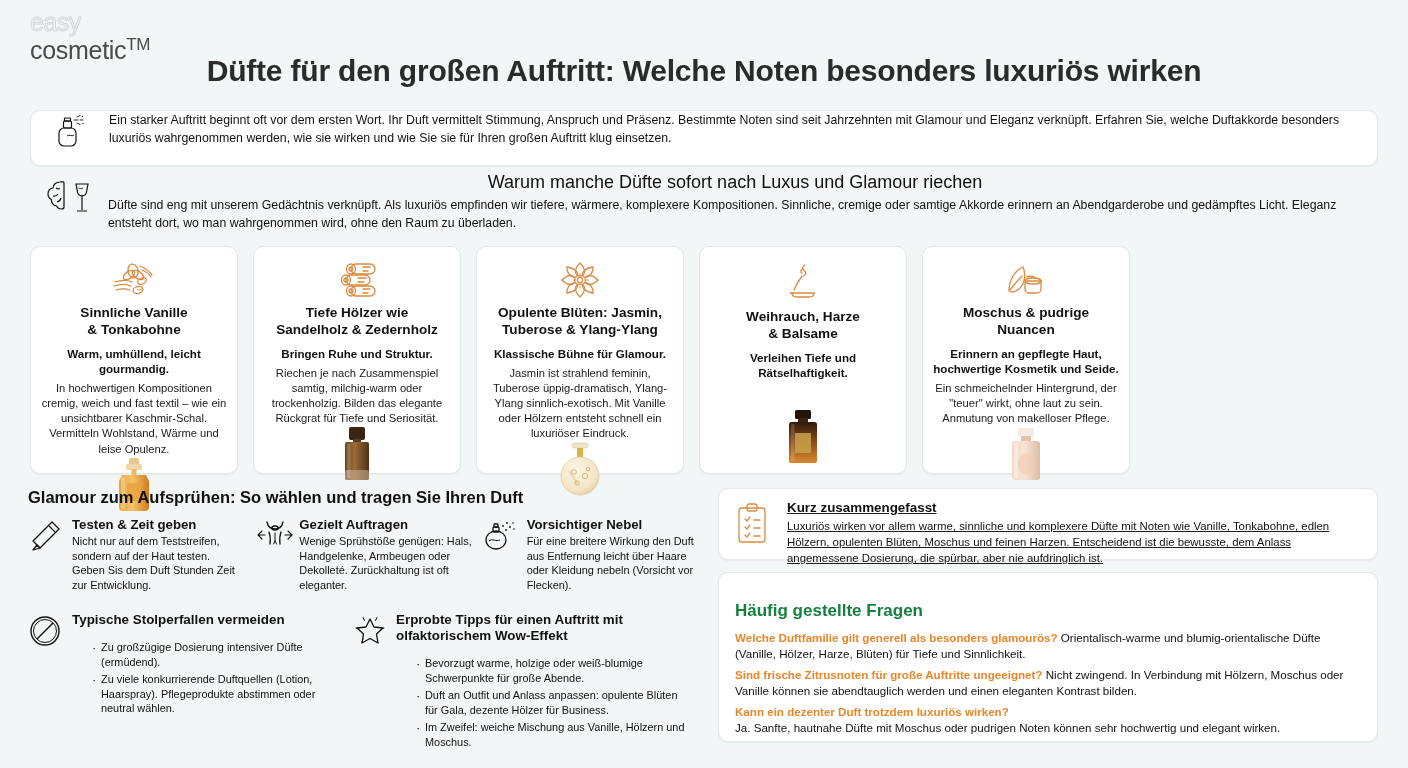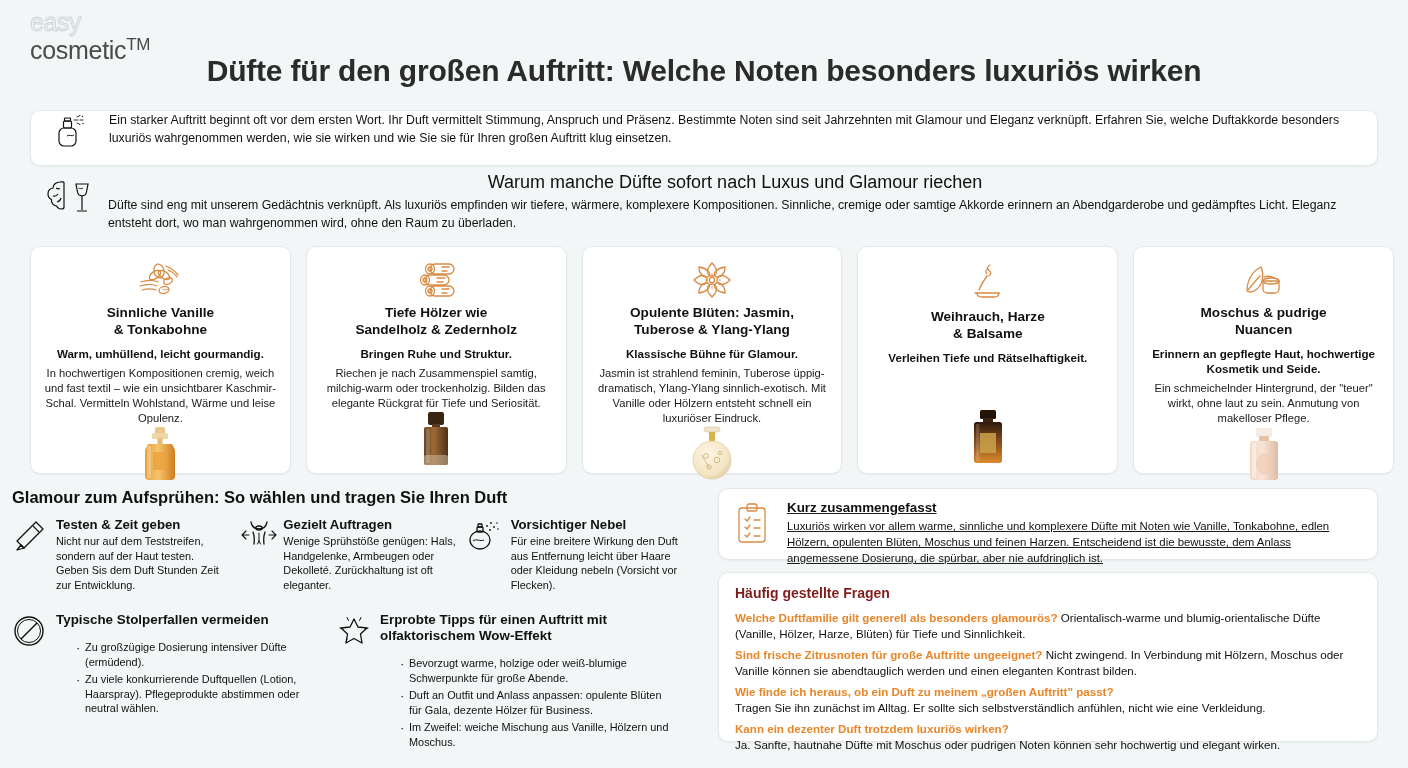--- a/index.html
+++ b/index.html
@@ -116,21 +116,21 @@
     font-size: 12.3px;
     line-height: 1.48;
     color: #111;
   }
 
   
   .notes {
     position: absolute;
     left: 30px;
     top: 246px;
-    width: 1364px;
+    width: 1100px;
     display: flex;
     gap: 15px;
   }
   .note {
     flex: 1 1 0;
     height: 228px;
     padding: 12px 10px 8px 10px;
     display: flex;
     flex-direction: column;
     align-items: center;
@@ -155,21 +155,21 @@
     margin: 5px 0 0 0;
     font-size: 11.2px;
     line-height: 1.35;
     color: #1a1a1a;
   }
   .note .bottle { margin-top: auto; }
 
   
   .apply {
     position: absolute;
-    left: 12px;
+    left: 28px;
     top: 488px;
     width: 672px;
   }
   .apply > h2 {
     margin: 0 0 10px 0;
     font-size: 16.5px;
     font-weight: bold;
     color: #111;
   }
   .tips-row {
@@ -259,24 +259,24 @@
   
   .faq {
     position: absolute;
     left: 718px;
     top: 572px;
     width: 660px;
     height: 170px;
     padding: 12px 16px;
   }
   .faq h3 {
-    margin: 0 0 9px 0;
-    font-size: 14px;
-    font-weight: bold;
-    color: #7f1d1d;
+    margin: 16px 0 9px 0;
+    font-size: 17px;
+    font-weight: bold;
+    color: #15803d;
   }
   .faq .qa {
     font-size: 11.6px;
     line-height: 1.42;
     color: #111;
     margin-bottom: 4px;
   }
   .faq .q {
     color: #e8862a;
     font-weight: bold;
@@ -621,22 +621,18 @@
     <h3>Häufig gestellte Fragen</h3>
     <div class="qa">
       <span class="q">Welche Duftfamilie gilt generell als besonders glamourös?</span>
       <span>Orientalisch-warme und blumig-orientalische Düfte (Vanille, Hölzer, Harze, Blüten) für Tiefe und Sinnlichkeit.</span>
     </div>
     <div class="qa">
       <span class="q">Sind frische Zitrusnoten für große Auftritte ungeeignet?</span>
       <span>Nicht zwingend. In Verbindung mit Hölzern, Moschus oder Vanille können sie abendtauglich werden und einen eleganten Kontrast bilden.</span>
     </div>
     <div class="qa">
-      <span class="q">Wie finde ich heraus, ob ein Duft zu meinem „großen Auftritt" passt?</span><br>
-      <span>Tragen Sie ihn zunächst im Alltag. Er sollte sich selbstverständlich anfühlen, nicht wie eine Verkleidung.</span>
-    </div>
-    <div class="qa">
       <span class="q">Kann ein dezenter Duft trotzdem luxuriös wirken?</span><br>
       <span>Ja. Sanfte, hautnahe Düfte mit Moschus oder pudrigen Noten können sehr hochwertig und elegant wirken.</span>
     </div>
   </div>
 
 </div>
 
 </body></html>

